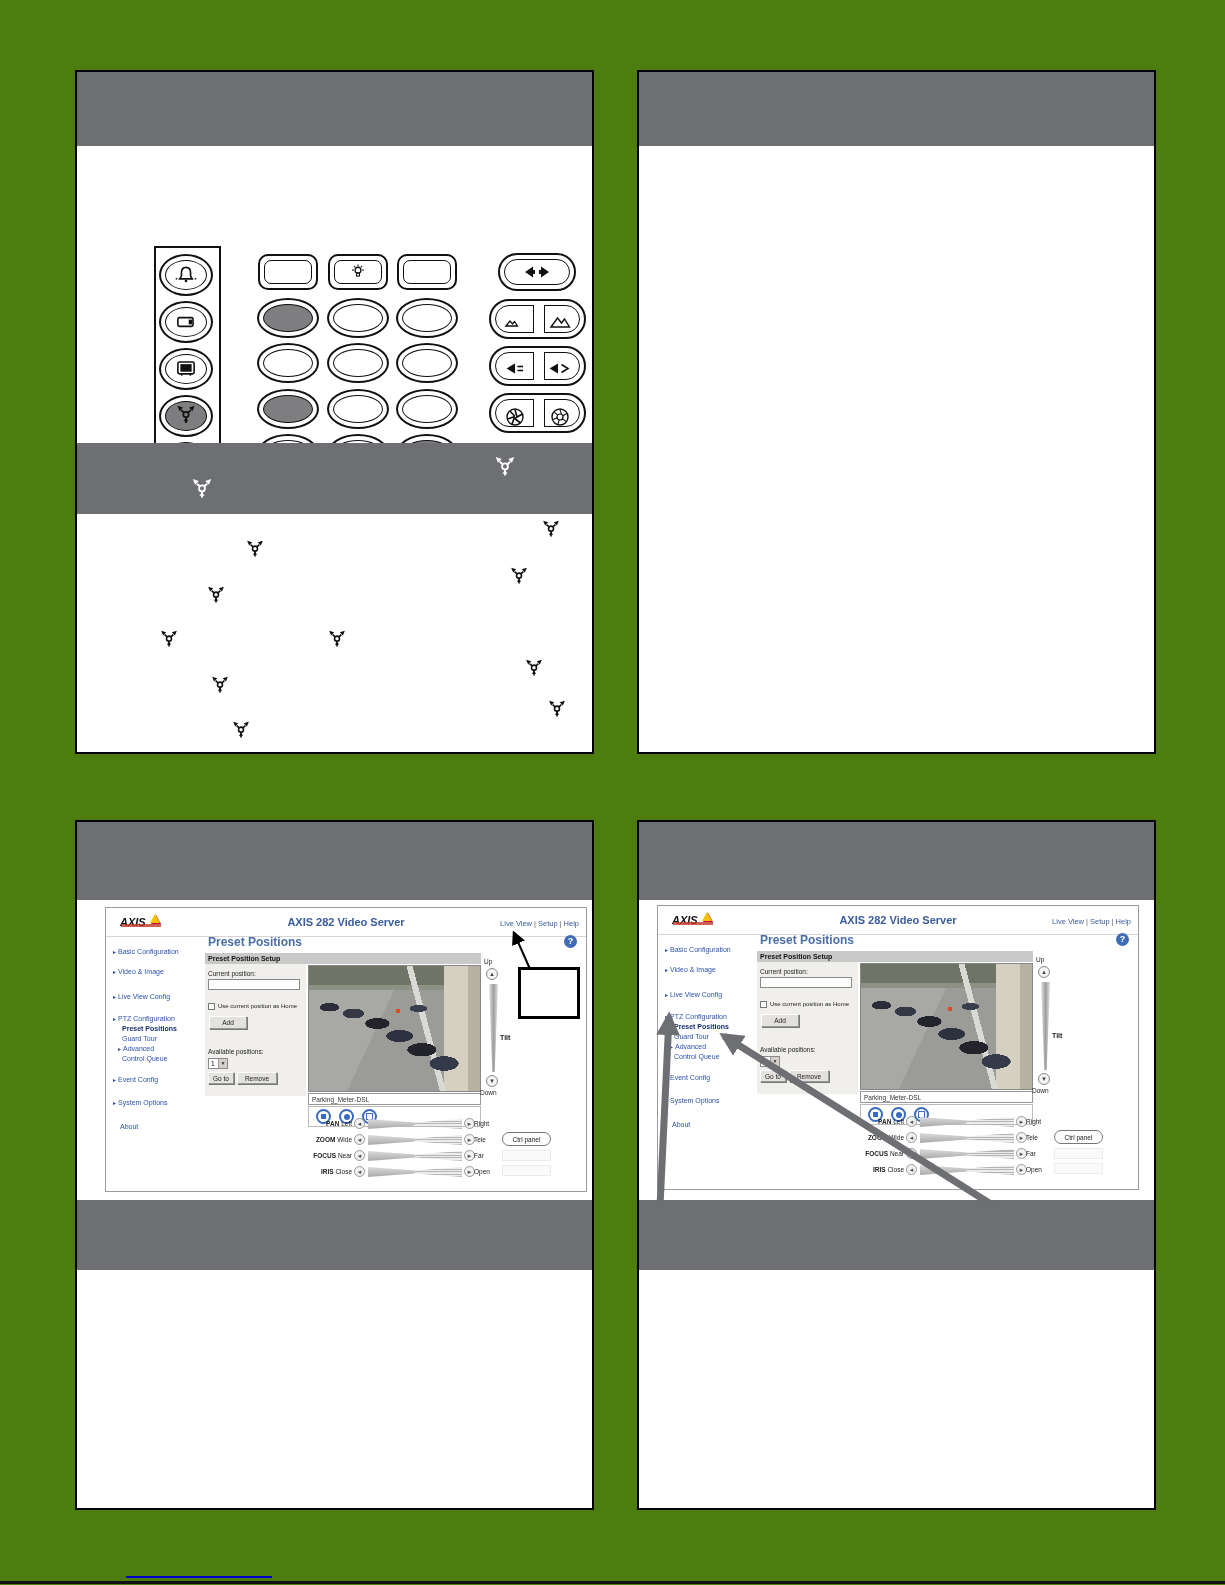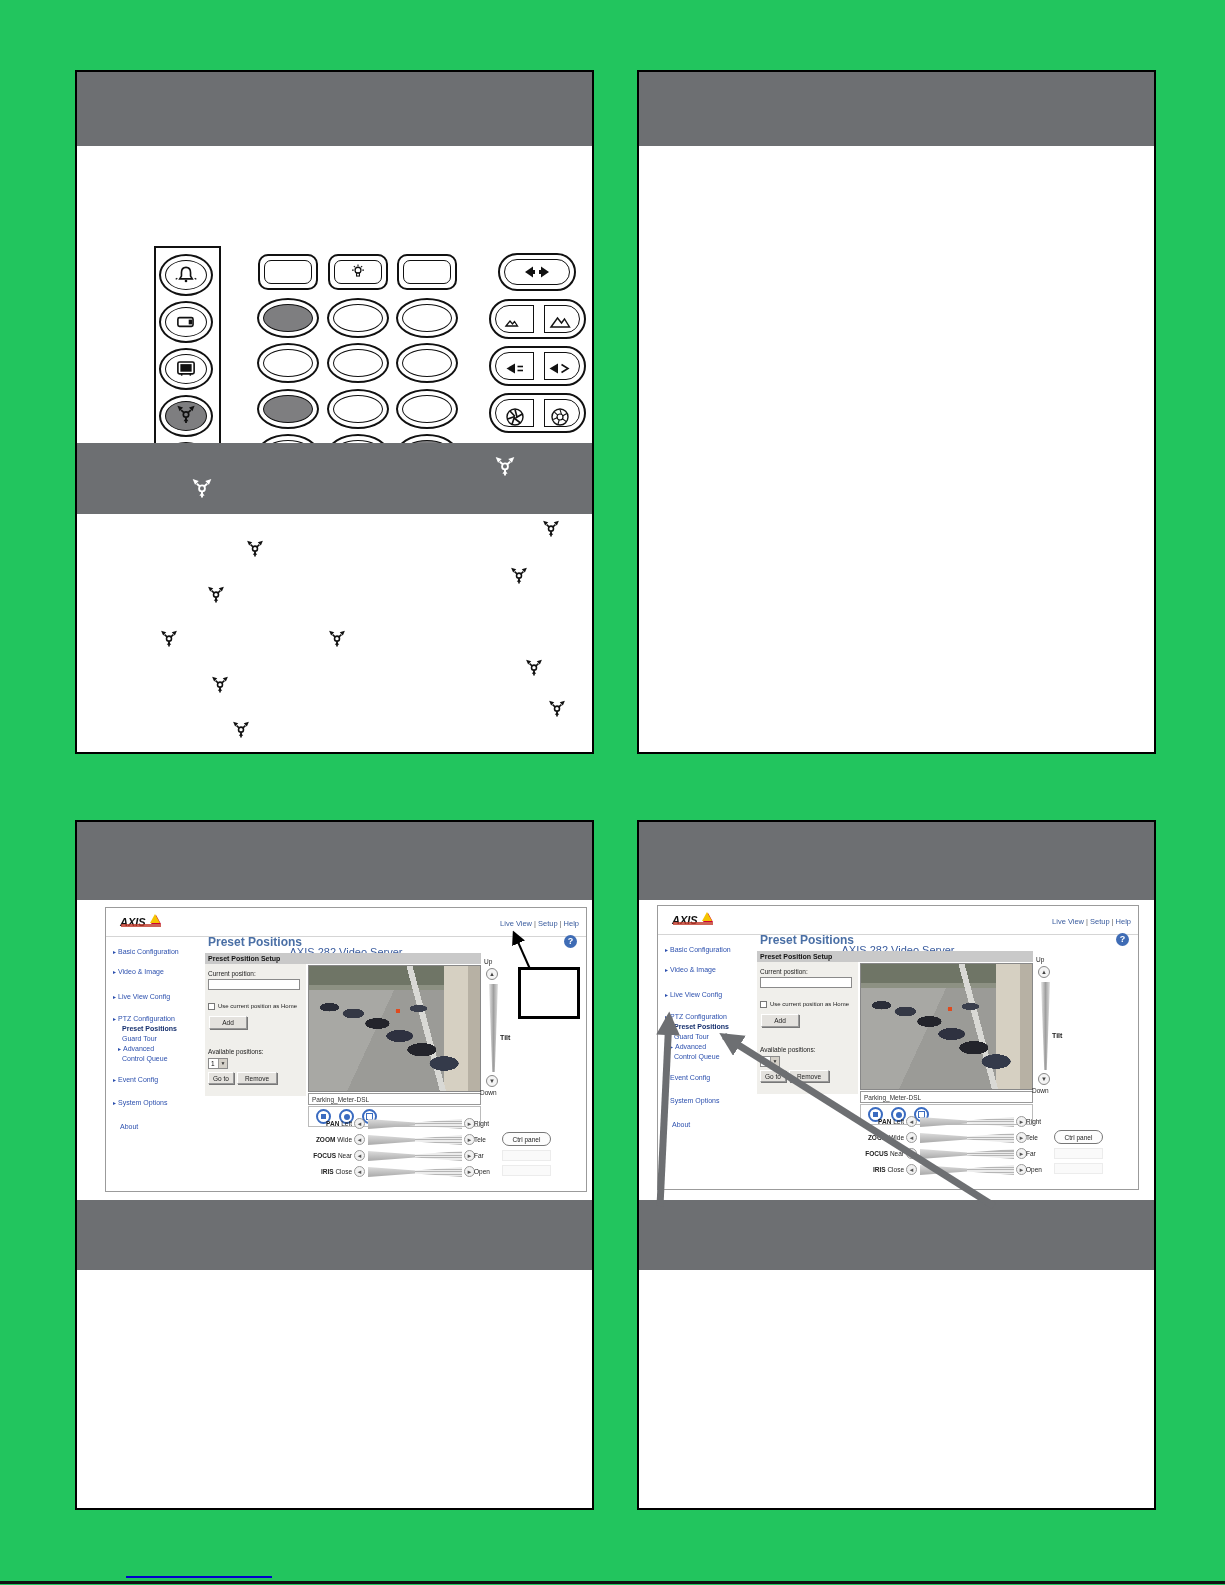--- a/index.html
+++ b/index.html
@@ -1,16 +1,16 @@
 <!DOCTYPE html>
 <html><head>
 <meta charset="utf-8">
 <style>
   html,body{margin:0;padding:0;background:#fff;}
-  .page{position:relative;width:1225px;height:1585px;background:#22c55e;overflow:hidden;
+  .page{position:relative;width:1225px;height:1585px;background:#4d7c0f;overflow:hidden;
         font-family:"Liberation Sans",sans-serif;}
   .panel{position:absolute;background:#fff;border:2px solid #000;box-sizing:border-box;}
   #panel-tl{left:75px;top:70px;width:519px;height:684px;}
   #panel-tr{left:637px;top:70px;width:519px;height:684px;}
   #panel-bl{left:75px;top:820px;width:519px;height:690px;}
   #panel-br{left:637px;top:820px;width:519px;height:690px;}
   .graybar{position:absolute;left:0;right:0;background:#6d6f72;}
   .bar-top{top:0;height:74px;}
   .bar-top-b{top:0;height:78px;}
   .bar-mid{top:371px;height:71px;}
@@ -41,22 +41,22 @@
   #panel-bl .shot-slot{left:28px;top:85px;}
   #panel-br .shot-slot{left:18px;top:83px;}
   .shot{position:absolute;inset:0;background:#fff;border:1px solid #9b9b9b;box-sizing:border-box;
         font-family:"Liberation Sans",sans-serif;}
   .shot-header{position:absolute;left:0;top:0;right:0;height:28px;border-bottom:1px solid #d5d5d5;}
   .axis-logo{position:absolute;left:14px;top:4px;width:44px;height:18px;}
   .axis-word{font-weight:bold;font-style:italic;font-size:11px;color:#111;letter-spacing:0;}
   .axis-tri{position:absolute;left:30px;top:2px;width:0;height:0;border-left:5px solid transparent;
         border-right:5px solid transparent;border-bottom:9px solid #f5c400;filter:drop-shadow(1px 1px 0 #c03);}
   .axis-sub{position:absolute;left:1px;top:12px;width:40px;height:3px;background:#c0392b;opacity:.8;}
-  .shot-title{position:absolute;left:0;right:0;top:8px;text-align:center;font-weight:normal;
-        font-size:11px;color:#3a5c9e;margin-top:30px;}
+  .shot-title{position:absolute;left:0;right:0;top:8px;text-align:center;font-weight:bold;
+        font-size:11px;color:#3a5c9e;}
   .shot-links{position:absolute;right:7px;top:11px;font-size:7.5px;color:#3a5c9e;white-space:nowrap;}
   .shot-links .sep{color:#666;margin:0 2px;}
   .snav{position:absolute;left:7px;font-size:7px;color:#2c50ae;white-space:nowrap;}
   .snav .blt{font-size:6px;margin-right:2px;color:#2c50ae;}
   .snav.sub{left:16px;}
   .snav.active{color:#16306e;font-weight:bold;}
   .pgtitle{position:absolute;left:102px;top:27px;font-weight:bold;font-size:12px;color:#4a6fa5;}
   .helpic{position:absolute;right:9px;top:27px;width:13px;height:13px;border-radius:50%;
         background:#3f6cb5;color:#fff;font-size:9px;font-weight:bold;text-align:center;line-height:13px;}
   .band{position:absolute;left:99px;top:45px;width:276px;height:11px;background:#c9c9c9;

